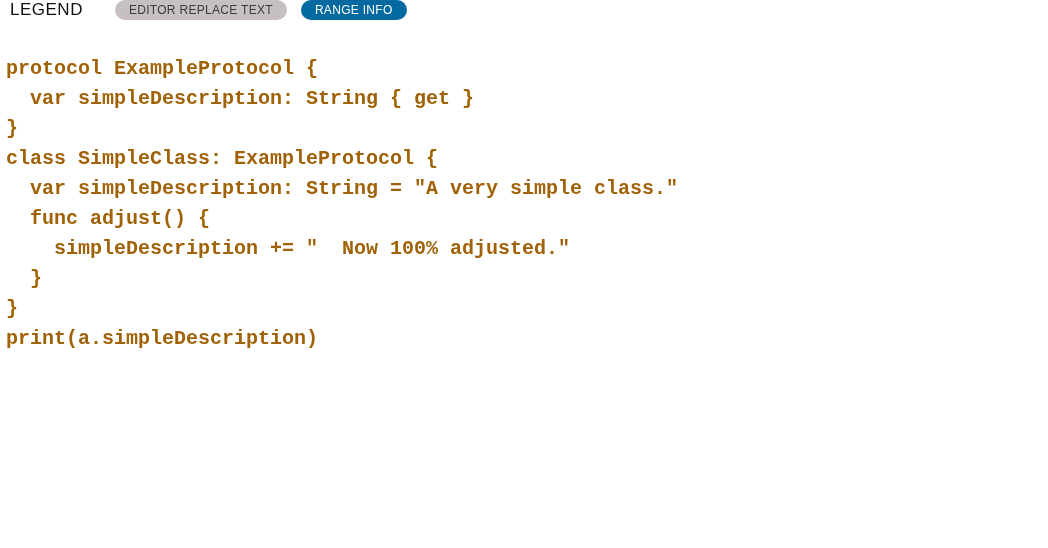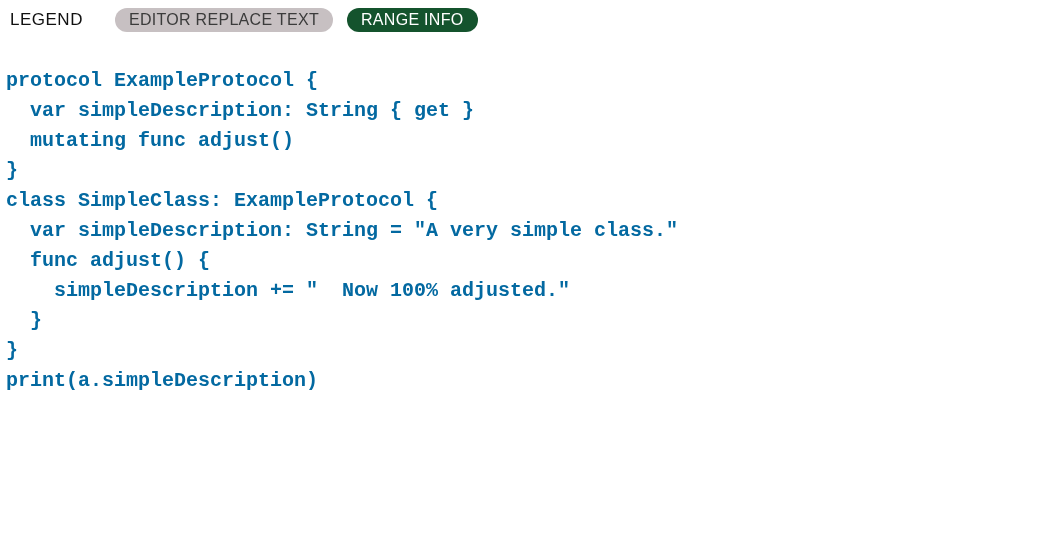--- a/index.html
+++ b/index.html
@@ -9,74 +9,73 @@
     }
     body {
       background: #ffffff;
       font-family: -apple-system, BlinkMacSystemFont, "Segoe UI", Helvetica, Arial, sans-serif;
       width: 1048px;
       height: 548px;
       overflow: hidden;
     }
     .header {
       display: flex;
-      align-items: center;
+      align-items: flex-end;
       gap: 14px;
-      padding: 8px 10px 6px 10px;
+      padding: 0 10px 6px 10px;
     }
     .legend-label {
       font-size: 17px;
       font-weight: 400;
       letter-spacing: 0.5px;
       color: #111;
       margin-right: 18px;
     }
     .pill {
       display: inline-flex;
       align-items: center;
       padding: 3px 14px 3px 14px;
       border-radius: 12px;
-      font-size: 16px;
+      font-size: 12px;
       font-weight: 500;
       letter-spacing: 0.3px;
       white-space: nowrap;
     }
     .pill-gray {
       background: #c7c0c2;
       color: #3b3b3b;
     }
     .pill-purple {
-      background: #14532d;
+      background: #0369a1;
       color: #ffffff;
     }
     .code-block {
       padding: 28px 0 0 6px;
     }
     .code-line {
       font-family: "Menlo", "Consolas", "Courier New", monospace;
       font-size: 20px;
       line-height: 1.5;
-      color: #0369a1;
+      color: #a16207;
       white-space: pre;
       font-weight: 600;
     }
   </style>
 </head>
 <body>
 
 <div class="header">
   <span class="legend-label">LEGEND</span>
   <span class="pill pill-gray">EDITOR REPLACE TEXT</span>
   <span class="pill pill-purple">RANGE INFO</span>
 </div>
 
 <div class="code-block">
   <div class="code-line">protocol ExampleProtocol {</div>
   <div class="code-line">  var simpleDescription: String { get }</div>
-  <div class="code-line">  mutating func adjust()</div>
   <div class="code-line">}</div>
   <div class="code-line"></div>
   <div class="code-line">class SimpleClass: ExampleProtocol {</div>
   <div class="code-line">  var simpleDescription: String = "A very simple class."</div>
   <div class="code-line">  func adjust() {</div>
   <div class="code-line">    simpleDescription += "  Now 100% adjusted."</div>
   <div class="code-line">  }</div>
   <div class="code-line">}</div>
   <div class="code-line">print(a.simpleDescription)</div>
 </div>

